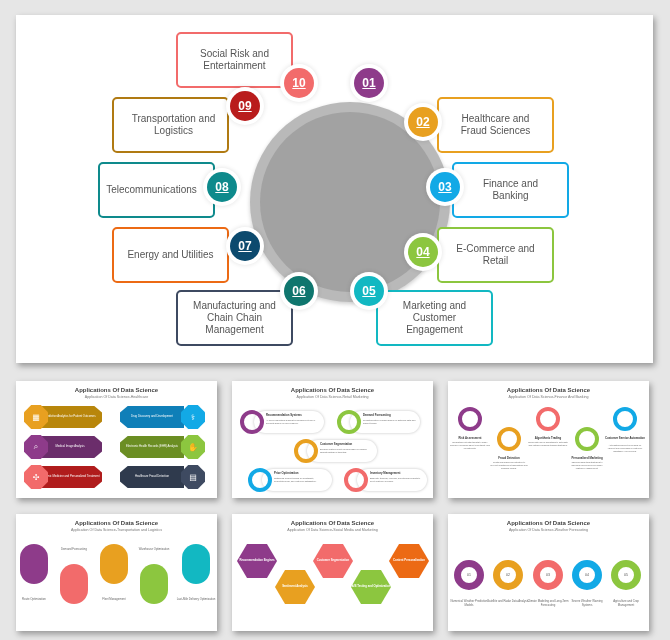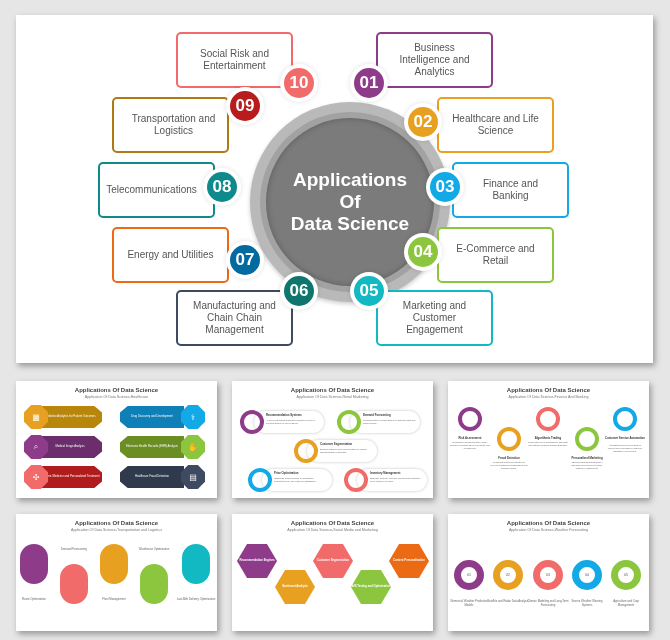--- a/index.html
+++ b/index.html
@@ -10,23 +10,24 @@
   .main-slide { left: 16px; top: 15px; width: 637px; height: 348px; }
 
   .app-box {
     position: absolute; width: 117px; height: 56px;
     border: 2.5px solid; border-radius: 5px; background: #fff;
     display: flex; align-items: center; justify-content: center; text-align: center;
     font-size: 10px; line-height: 12px; color: #555; padding: 0 10px;
   }
   .badge {
     position: absolute; width: 30px; height: 30px; border-radius: 50%;
-    color: #fff; font-weight: bold; font-size: 17px;
+    color: #fff; font-weight: bold; font-size: 12px;
     display: flex; align-items: center; justify-content: center;
     box-shadow: 0 0 0 4px #fff, 0 0 5px 4px rgba(0,0,0,0.12);
+    text-decoration: underline;
   }
   .hub-outer {
     position: absolute; left: 234px; top: 87px; width: 200px; height: 200px; border-radius: 50%;
     background: #b9b9b9; box-shadow: 0 2px 4px rgba(0,0,0,0.2);
   }
   .hub-mid {
     position: absolute; left: 244px; top: 97px; width: 180px; height: 180px; border-radius: 50%;
     background: #a2a2a2;
   }
   .hub-inner {
@@ -60,60 +61,52 @@
     clip-path: polygon(25% 0, 75% 0, 100% 50%, 75% 100%, 25% 100%, 0 50%);
     display: flex; flex-direction: column; align-items: center; justify-content: center; color: #fff;
   }
 </style>
 </head>
 <body>
 
 <div class="slide main-slide">
   <div class="hub-outer"></div>
   <div class="hub-mid"></div>
-  <div class="hub-inner">
-    <span>Applications</span>
-    <span>Of</span>
-    <span>Data Science</span>
-  </div>
 
   <div class="app-box" style="left:160px;top:17px;border-color:#f26b6b;">
     <span>Social Risk and Entertainment</span>
   </div>
   <div class="badge" style="left:268px;top:53px;background:#f26b6b;">10</div>
 
-  <div class="app-box" style="left:360px;top:17px;border-color:#8e3b8a;">
-    <span>Business Intelligence and Analytics</span>
-  </div>
   <div class="badge" style="left:338px;top:53px;background:#8e3b8a;">01</div>
 
   <div class="app-box" style="left:96px;top:82px;border-color:#b07a12;padding-left:16px;">
     <span>Transportation and Logistics</span>
   </div>
   <div class="badge" style="left:214px;top:76px;background:#b91c1c;">09</div>
 
   <div class="app-box" style="left:421px;top:82px;border-color:#e8a020;">
-    <span>Healthcare and Life Science</span>
+    <span>Healthcare and Fraud Sciences</span>
   </div>
   <div class="badge" style="left:392px;top:92px;background:#e8a020;">02</div>
 
   <div class="app-box" style="left:82px;top:147px;border-color:#0e8a8c;padding:0 14px 0 4px;">
     <span>Telecommunications</span>
   </div>
   <div class="badge" style="left:191px;top:157px;background:#0e8a8c;">08</div>
 
   <div class="app-box" style="left:436px;top:147px;border-color:#12a9e6;">
     <span>Finance and Banking</span>
   </div>
   <div class="badge" style="left:414px;top:157px;background:#12a9e6;">03</div>
 
   <div class="app-box" style="left:96px;top:212px;border-color:#ec6a14;">
     <span>Energy and Utilities</span>
   </div>
-  <div class="badge" style="left:214px;top:230px;background:#0369a1;">07</div>
+  <div class="badge" style="left:214px;top:216px;background:#0c4a6e;">07</div>
 
   <div class="app-box" style="left:421px;top:212px;border-color:#8cc63f;">
     <span>E-Commerce and Retail</span>
   </div>
   <div class="badge" style="left:392px;top:222px;background:#8cc63f;">04</div>
 
   <div class="app-box" style="left:160px;top:275px;border-color:#3e4a61;">
     <span>Manufacturing and Chain Chain Management</span>
   </div>
   <div class="badge" style="left:268px;top:261px;background:#0f766e;">06</div>

